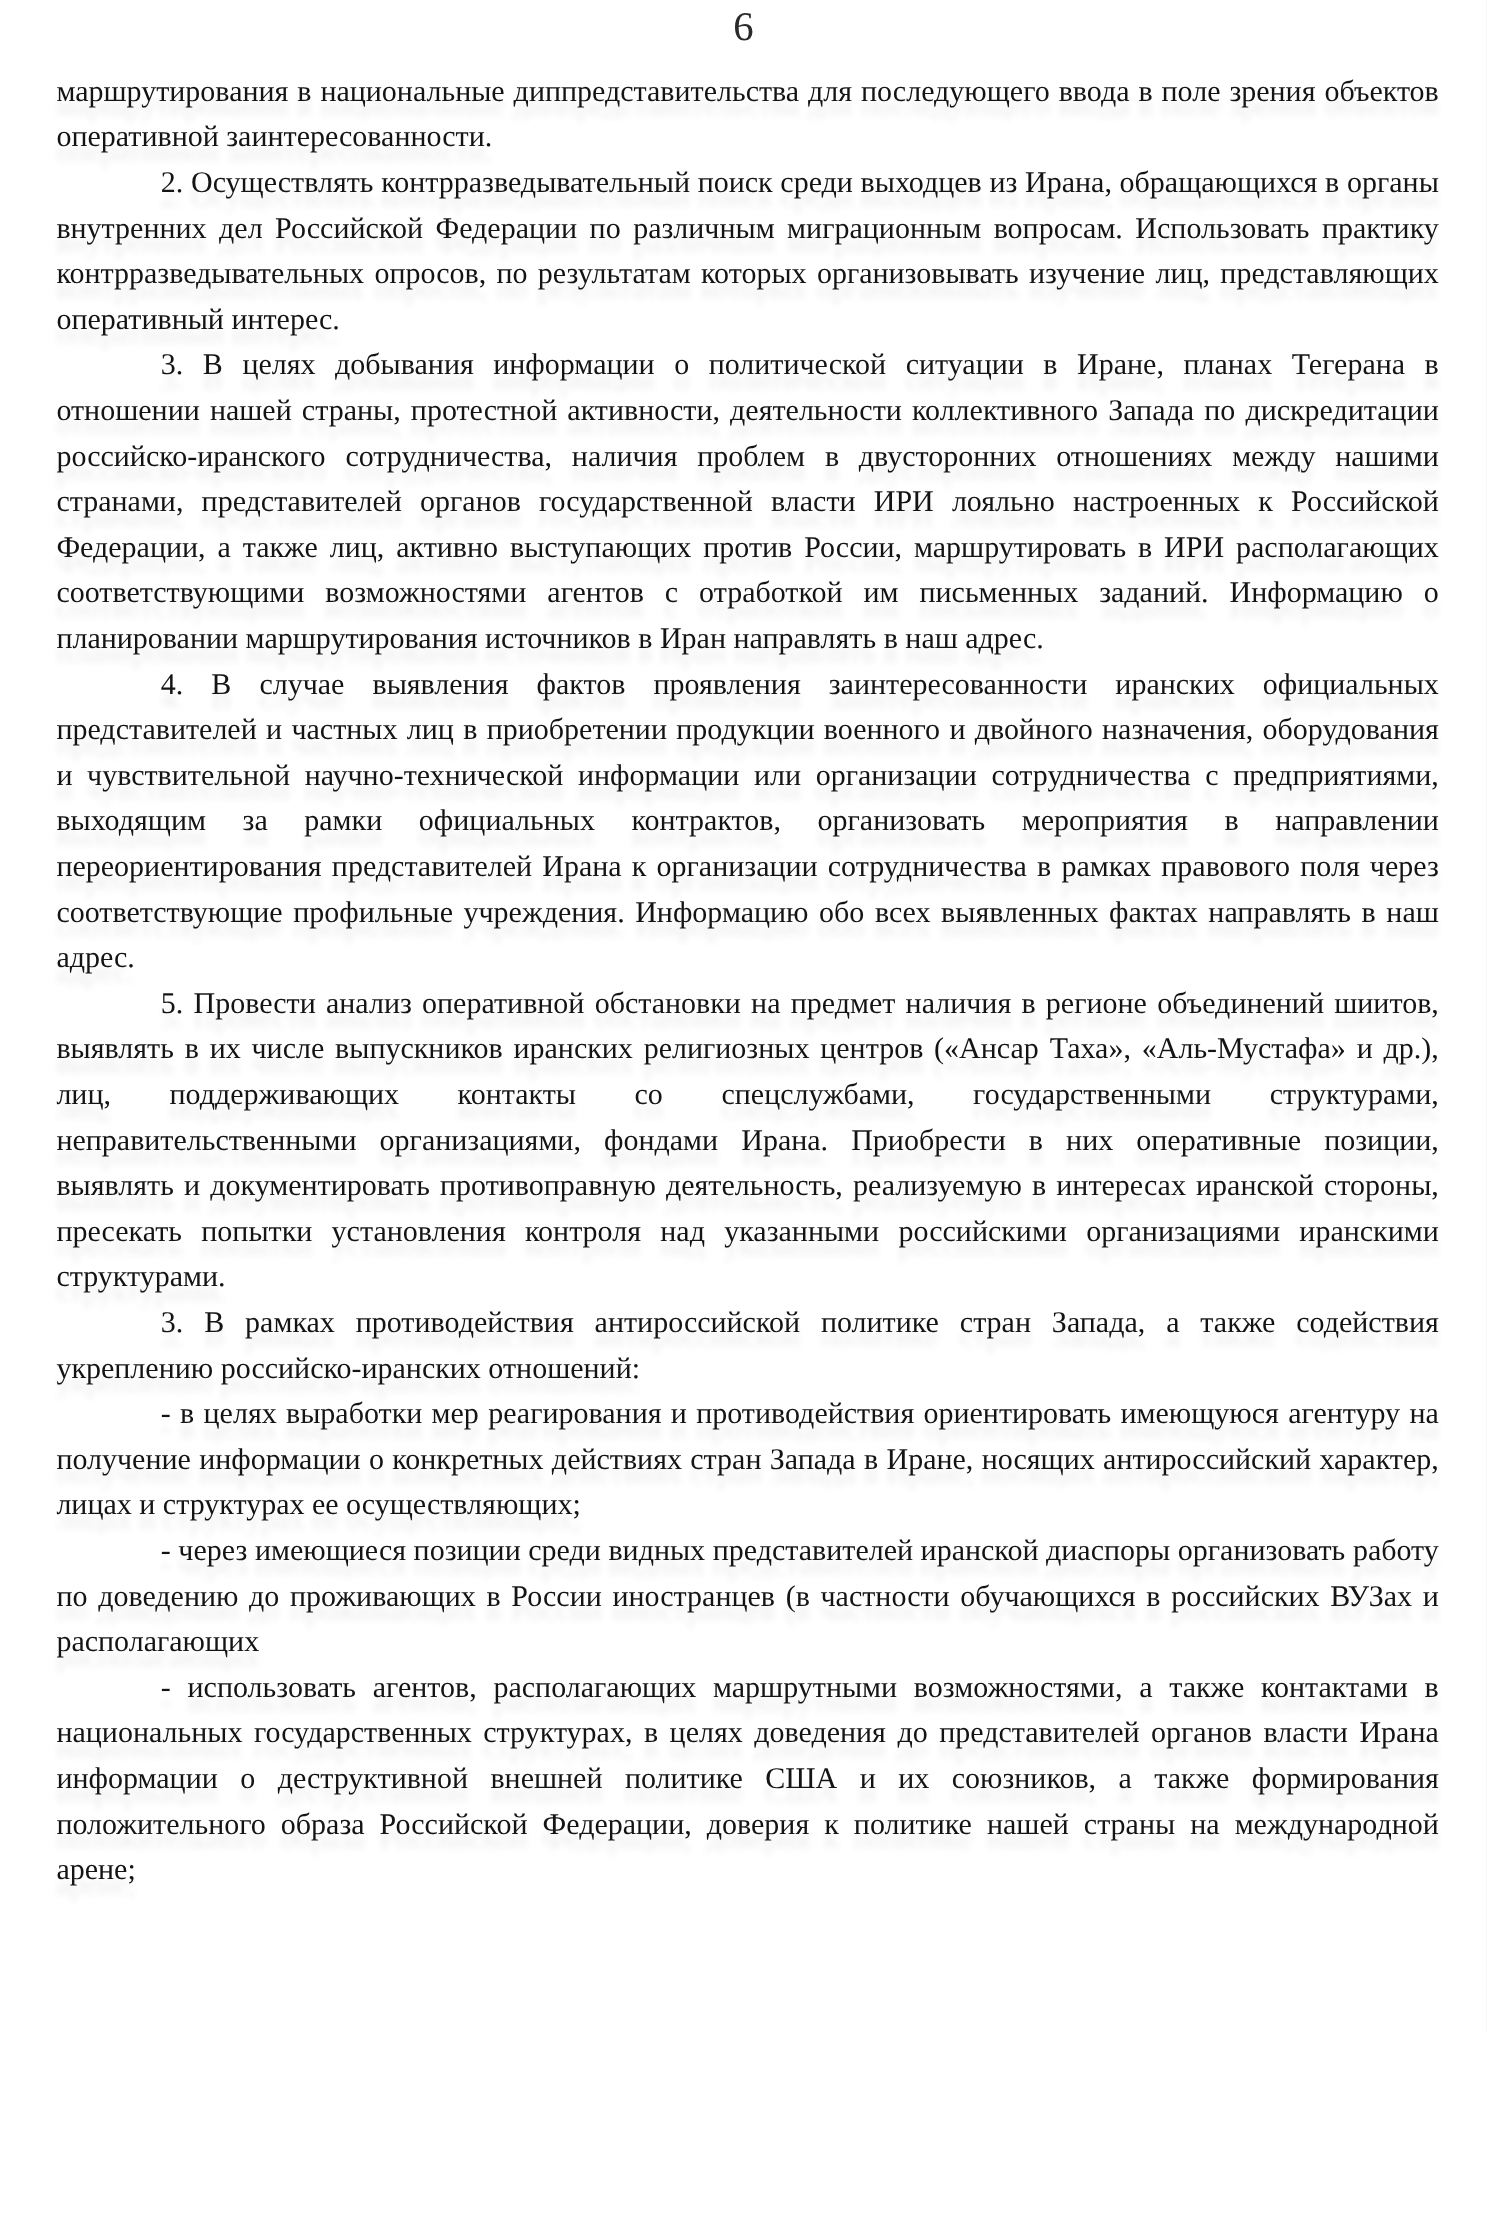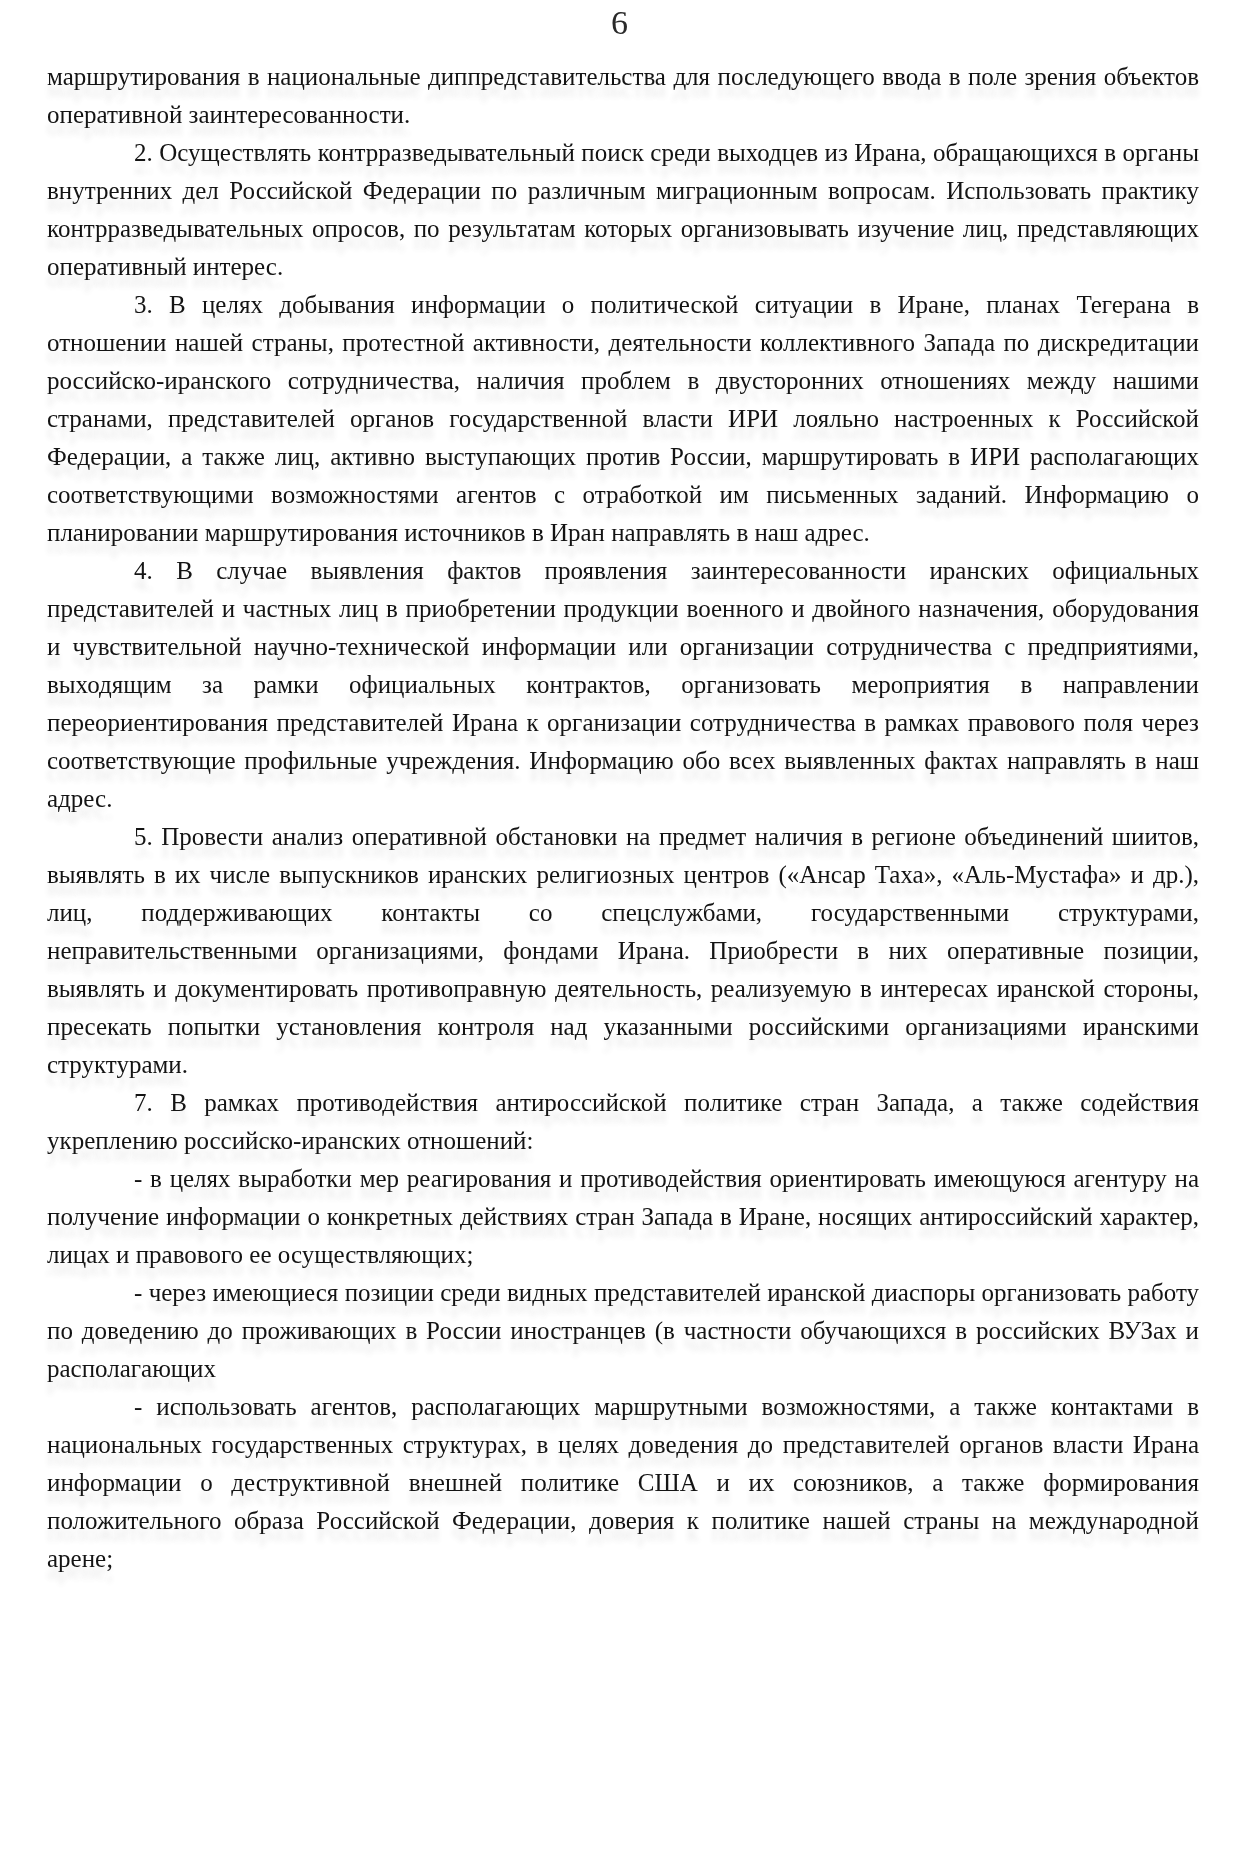--- a/index.html
+++ b/index.html
@@ -47,19 +47,19 @@
 <div class="page">
 
   <div class="page-number">6</div>
 
   <article class="text-body">
     <p>маршрутирования в национальные диппредставительства для последующего ввода в поле зрения объектов оперативной заинтересованности.</p>
     <p class="indent">2. Осуществлять контрразведывательный поиск среди выходцев из Ирана, обращающихся в органы внутренних дел Российской Федерации по различным миграционным вопросам. Использовать практику контрразведывательных опросов, по результатам которых организовывать изучение лиц, представляющих оперативный интерес.</p>
     <p class="indent">3. В целях добывания информации о политической ситуации в Иране, планах Тегерана в отношении нашей страны, протестной активности, деятельности коллективного Запада по дискредитации российско-иранского сотрудничества, наличия проблем в двусторонних отношениях между нашими странами, представителей органов государственной власти ИРИ лояльно настроенных к Российской Федерации, а также лиц, активно выступающих против России, маршрутировать в ИРИ располагающих соответствующими возможностями агентов с отработкой им письменных заданий. Информацию о планировании маршрутирования источников в Иран направлять в наш адрес.</p>
     <p class="indent">4. В случае выявления фактов проявления заинтересованности иранских официальных представителей и частных лиц в приобретении продукции военного и двойного назначения, оборудования и чувствительной научно-технической информации или организации сотрудничества с предприятиями, выходящим за рамки официальных контрактов, организовать мероприятия в направлении переориентирования представителей Ирана к организации сотрудничества в рамках правового поля через соответствующие профильные учреждения. Информацию обо всех выявленных фактах направлять в наш адрес.</p>
     <p class="indent">5. Провести анализ оперативной обстановки на предмет наличия в регионе объединений шиитов, выявлять в их числе выпускников иранских религиозных центров («Ансар Таха», «Аль-Мустафа» и др.), лиц, поддерживающих контакты со спецслужбами, государственными структурами, неправительственными организациями, фондами Ирана. Приобрести в них оперативные позиции, выявлять и документировать противоправную деятельность, реализуемую в интересах иранской стороны, пресекать попытки установления контроля над указанными российскими организациями иранскими структурами.</p>
-    <p class="indent">7. В рамках противодействия антироссийской политике стран Запада, а также содействия укреплению российско-иранских отношений:</p>
-    <p class="indent">- в целях выработки мер реагирования и противодействия ориентировать имеющуюся агентуру на получение информации о конкретных действиях стран Запада в Иране, носящих антироссийский характер, лицах и правового ее осуществляющих;</p>
+    <p class="indent">3. В рамках противодействия антироссийской политике стран Запада, а также содействия укреплению российско-иранских отношений:</p>
+    <p class="indent">- в целях выработки мер реагирования и противодействия ориентировать имеющуюся агентуру на получение информации о конкретных действиях стран Запада в Иране, носящих антироссийский характер, лицах и структурах ее осуществляющих;</p>
     <p class="indent">- через имеющиеся позиции среди видных представителей иранской диаспоры организовать работу по доведению до проживающих в России иностранцев (в частности обучающихся в российских ВУЗах и располагающих</p>
     <p class="indent">- использовать агентов, располагающих маршрутными возможностями, а также контактами в национальных государственных структурах, в целях доведения до представителей органов власти Ирана информации о деструктивной внешней политике США и их союзников, а также формирования положительного образа Российской Федерации, доверия к политике нашей страны на международной арене;</p>
   </article>
 
 </div>
 
 </body></html>

